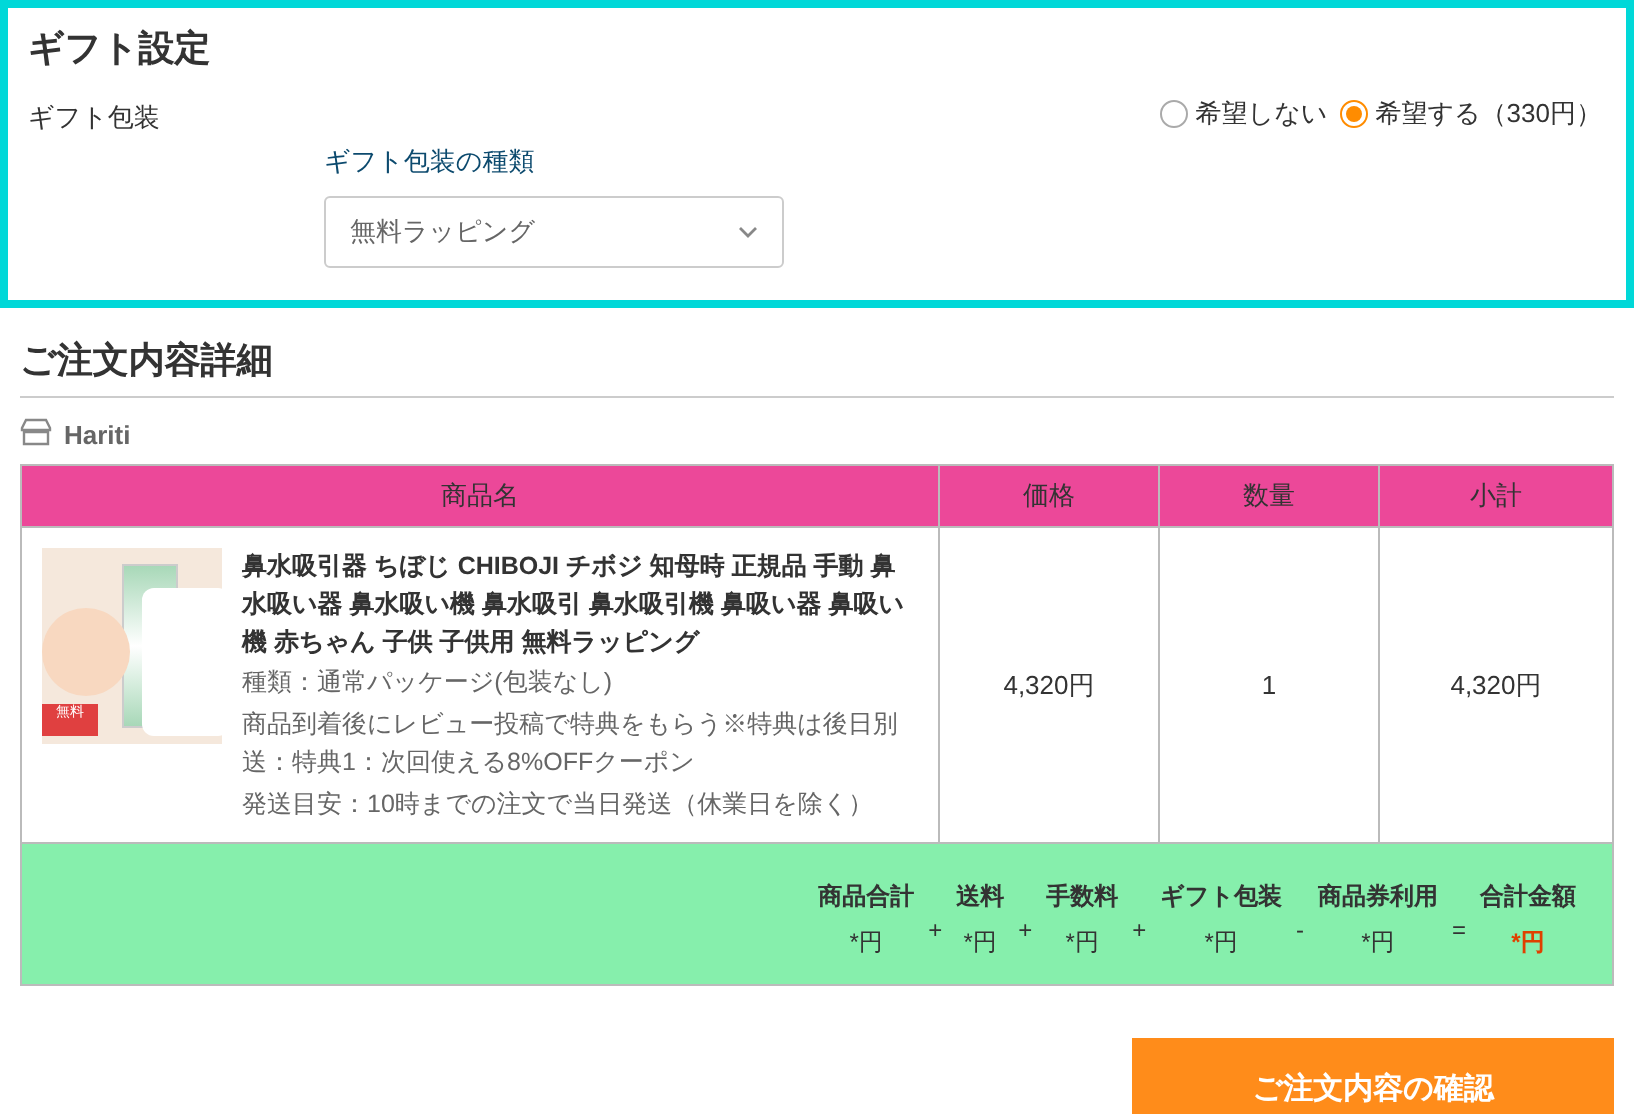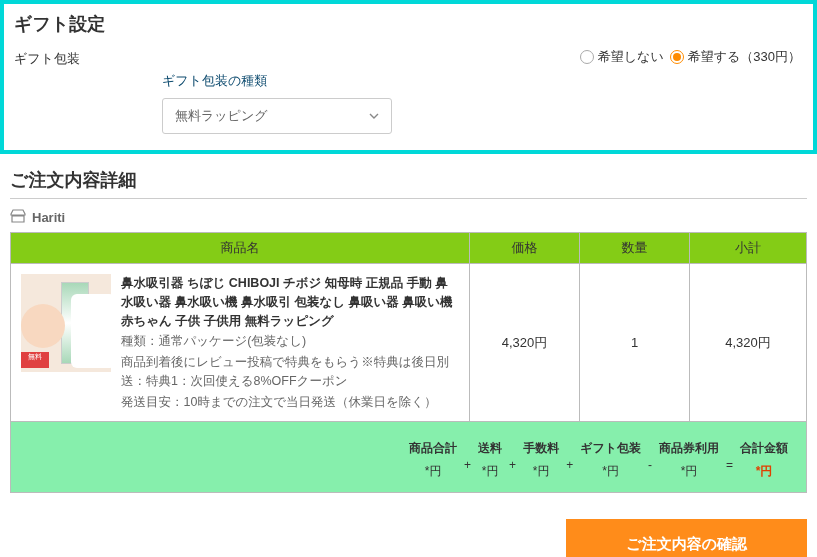--- a/index.html
+++ b/index.html
@@ -105,21 +105,21 @@
     }
     .shop-icon {
       margin-right: 6px;
     }
     .table {
       margin: 0 10px;
       border: 1px solid #bbb;
     }
     .thead {
       display: flex;
-      background: #84cc16;
+      background: #ec4899;
       border-bottom: 1px solid #bbb;
     }
     .th {
       padding: 6px 8px;
       text-align: center;
       border-right: 1px solid #bbb;
     }
     .th:last-child {
       border-right: none;
     }
@@ -318,21 +318,21 @@
     <div class="th col-qty">数量</div>
     <div class="th col-sub">小計</div>
   </div>
   <div class="trow">
     <div class="td col-name prod">
       <div class="prod-img">
         <div class="baby-face"></div>
         <div class="ribbon">無料</div>
       </div>
       <div class="prod-info">
-        <div class="prod-title">鼻水吸引器 ちぼじ CHIBOJI チボジ 知母時 正規品 手動 鼻水吸い器 鼻水吸い機 鼻水吸引 包装なし 鼻吸い器 鼻吸い機 赤ちゃん 子供 子供用 無料ラッピング</div>
+        <div class="prod-title">鼻水吸引器 ちぼじ CHIBOJI チボジ 知母時 正規品 手動 鼻水吸い器 鼻水吸い機 鼻水吸引 鼻水吸引機 鼻吸い器 鼻吸い機 赤ちゃん 子供 子供用 無料ラッピング</div>
         <div class="prod-meta">種類：通常パッケージ(包装なし)</div>
         <div class="prod-meta">商品到着後にレビュー投稿で特典をもらう※特典は後日別送：特典1：次回使える8%OFFクーポン</div>
         <div class="prod-meta">発送目安：10時までの注文で当日発送（休業日を除く）</div>
       </div>
     </div>
     <div class="td col-price">4,320円</div>
     <div class="td col-qty">1</div>
     <div class="td col-sub">4,320円</div>
   </div>
 </div>

